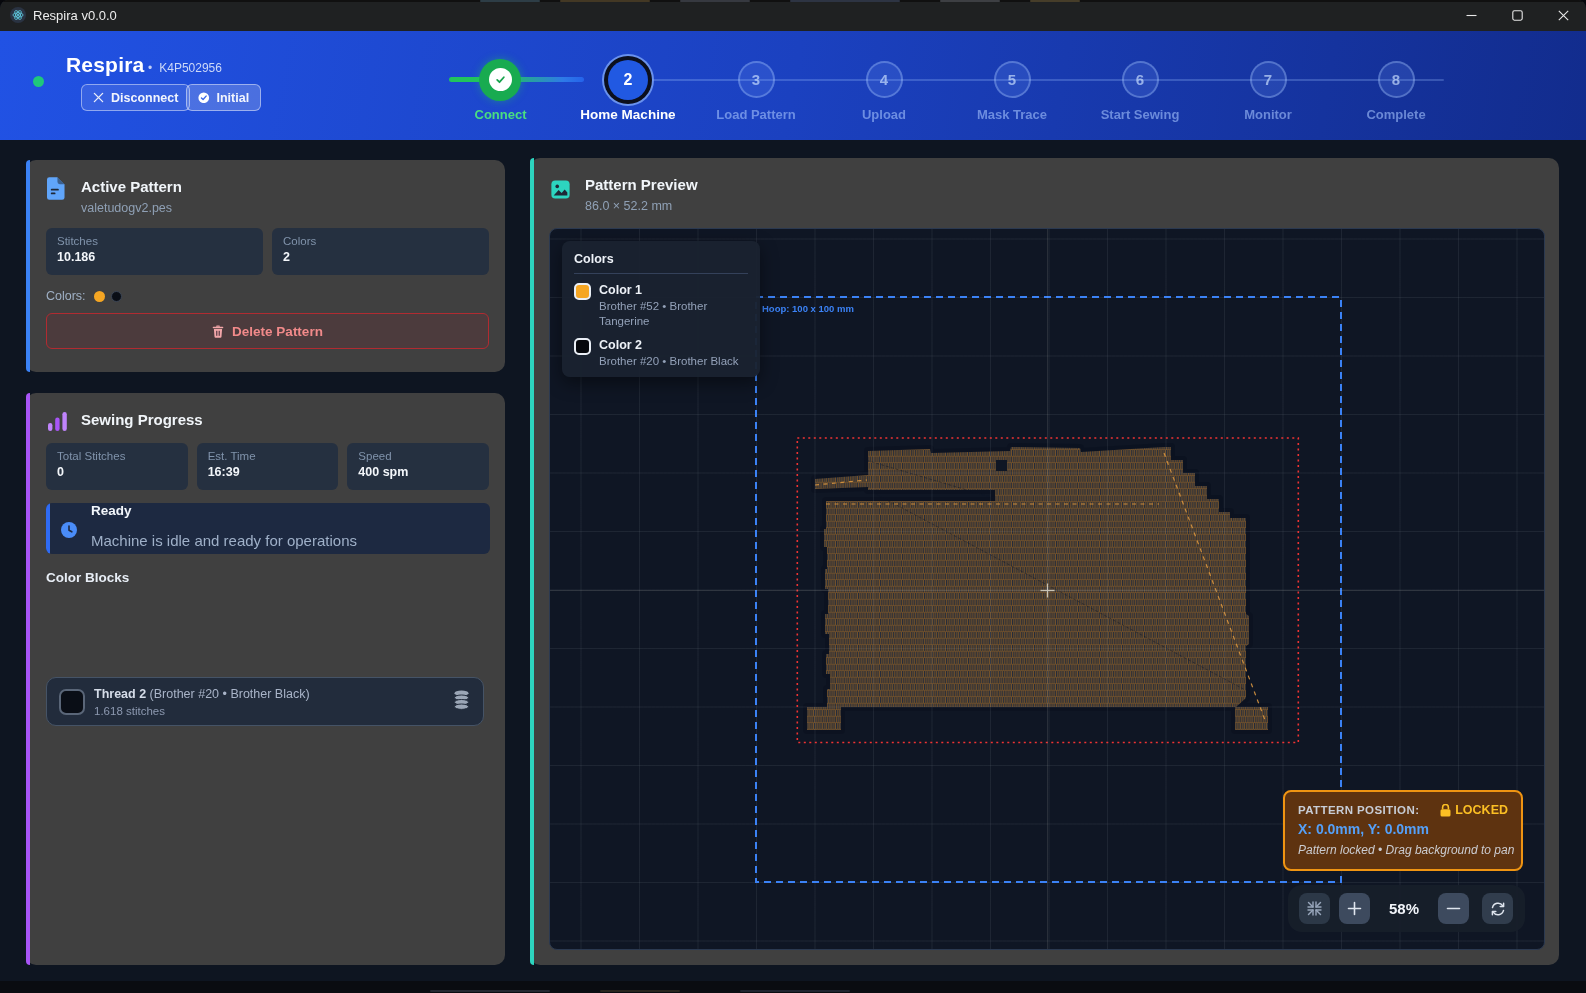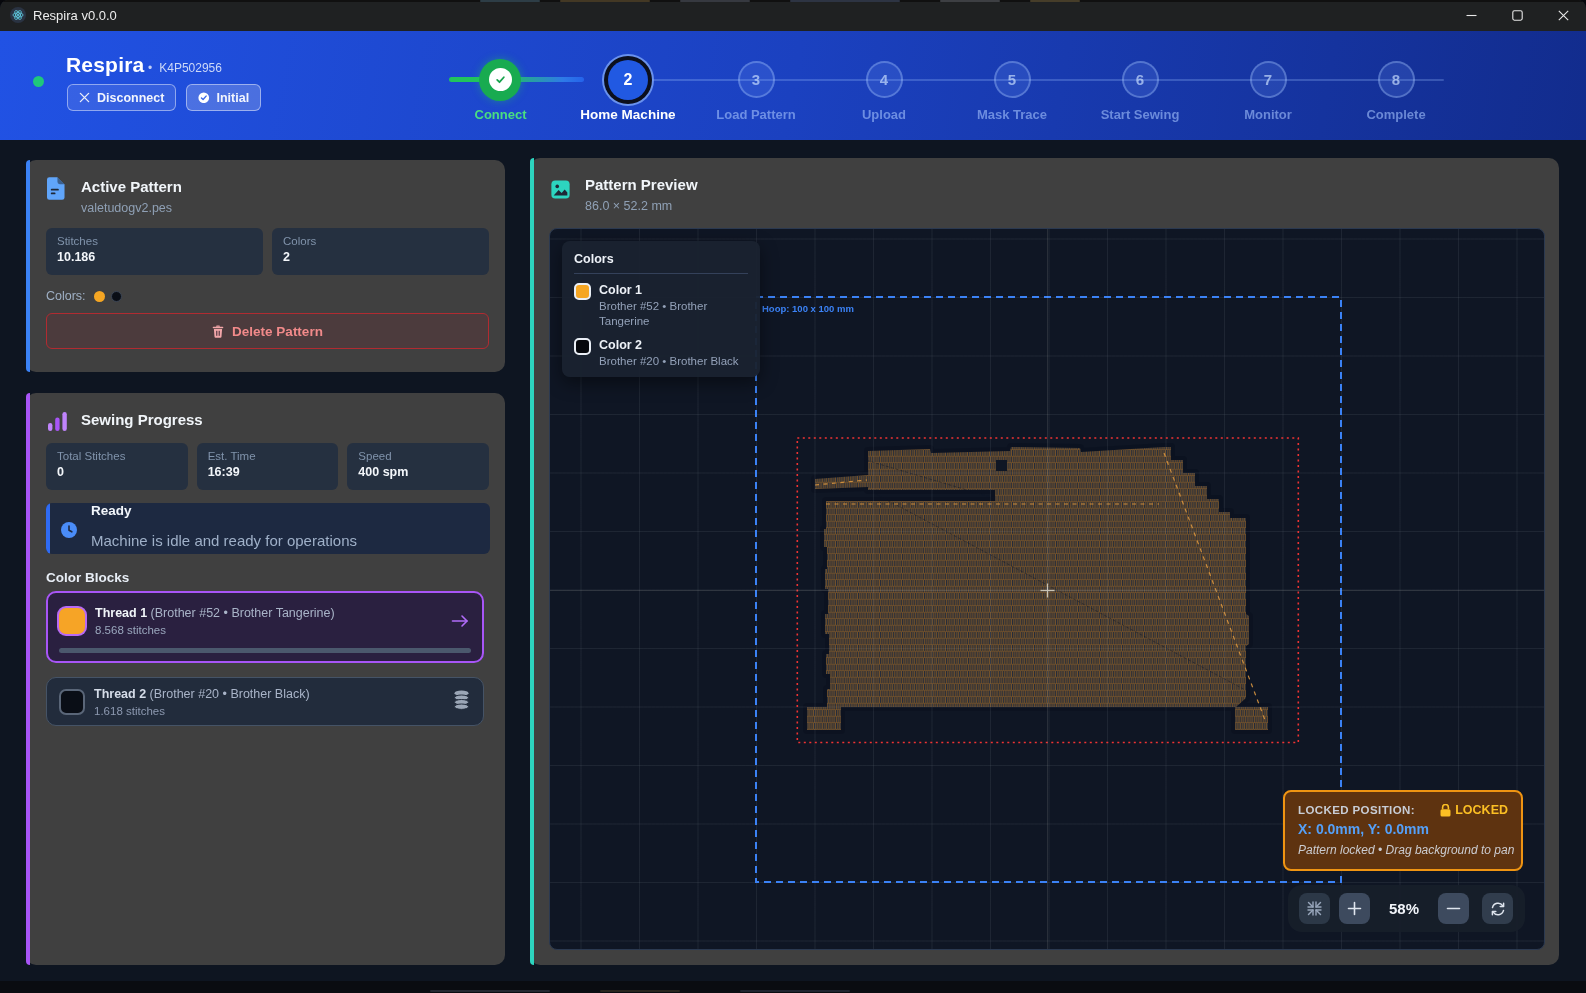--- a/index.html
+++ b/index.html
@@ -22,21 +22,21 @@
     background:linear-gradient(100deg, #2152e4 0%, #1b41c0 50%, #122c8d 100%); }
   .hdr-dot { position:absolute; left:33px; top:45px; width:11px; height:11px; border-radius:50%;
     background:#1fc77c; }
   .hdr-app { position:absolute; left:66px; top:22px; font-size:21px; font-weight:bold; color:#ffffff;
     letter-spacing:0.2px; }
   .hdr-serial { position:absolute; left:148px; top:30px; font-size:12px; color:#ccd8f8; }
   .hdr-serial .sep { margin-right:7px; color:#bfcdf5; }
   .hdr-btn { position:absolute; top:53px; height:27px; border-radius:6px;
     border:1px solid rgba(255,255,255,0.45); display:flex; align-items:center; gap:7px;
     padding:0 11px; color:#f2f5fd; font-size:12.5px; font-weight:bold; }
-  .hdr-btn.disconnect { left:67px; background:rgba(255,255,255,0.10); }
+  .hdr-btn.disconnect { left:81px; background:rgba(255,255,255,0.10); }
   .hdr-btn.initial { left:186px; background:rgba(255,255,255,0.20); }
 
   
   .stepper { position:absolute; left:0; top:31px; width:100%; height:109px; }
   .seg { position:absolute; border-radius:3px; }
   .step-circle { position:absolute; border-radius:50%; display:flex; align-items:center;
     justify-content:center; }
   .step-circle.done { width:42px; height:42px; background:#18ab50;
     box-shadow:0 0 9px rgba(34,197,94,0.42); }
   .done-inner { width:23px; height:23px; border-radius:50%; background:#ffffff;
@@ -326,30 +326,20 @@
       <div class="ready-box">
         <svg style="position:absolute; left:15px; top:19px;" width="16" height="16" viewBox="0 0 17 17">
           <circle cx="8.5" cy="8.5" r="8.5" fill="#4a8cf8"></circle>
           <path d="M8.5 4.2 V8.7 L11.5 10.4" stroke="#1d2941" stroke-width="1.7" fill="none" stroke-linecap="round" stroke-linejoin="round"></path>
         </svg>
         <div class="ready-title">Ready</div>
         <div class="ready-desc">Machine is idle and ready for operations</div>
       </div>
       <div class="cb-label">Color Blocks</div>
 
-      <div class="thread t1">
-        <div class="swatch"></div>
-        <div class="thread-line1"><b>Thread 1</b><span> (Brother #52 • Brother Tangerine)</span></div>
-        <div class="thread-line2">8.568 stitches</div>
-        <svg class="arrow" width="20" height="16" viewBox="0 0 20 16" fill="none" stroke="#b16cf9" stroke-width="1.6" stroke-linecap="round" stroke-linejoin="round">
-          <path d="M2.5 8 H17"></path>
-            <path d="M12 3 L17 8 L12 13"></path>
-        </svg>
-        <div class="progress"></div>
-      </div>
 
       <div class="thread t2">
         <div class="swatch"></div>
         <div class="thread-line1"><b>Thread 2</b><span> (Brother #20 • Brother Black)</span></div>
         <div class="thread-line2">1.618 stitches</div>
         <svg class="dbicon" width="17" height="20" viewBox="0 0 17 20">
           <ellipse cx="8.5" cy="3.2" rx="7" ry="2.7" fill="#9ba6b6"></ellipse>
           <ellipse cx="8.5" cy="7.7" rx="7" ry="2.7" fill="#9ba6b6" stroke="#222c3c" stroke-width="1"></ellipse>
           <ellipse cx="8.5" cy="12.2" rx="7" ry="2.7" fill="#9ba6b6" stroke="#222c3c" stroke-width="1"></ellipse>
           <ellipse cx="8.5" cy="16.7" rx="7" ry="2.7" fill="#9ba6b6" stroke="#222c3c" stroke-width="1"></ellipse>
@@ -434,21 +424,21 @@
           </div>
           <div class="co-entry">
             <span class="co-swatch" style="background:#05070c;"></span>
             <div class="co-name">Color 2</div>
             <div class="co-desc">Brother #20 • Brother Black</div>
           </div>
         </div>
 
         <div class="pos-overlay">
           <div class="pos-line1">
-            <span class="pos-label">LOCKED POSITION:</span>
+            <span class="pos-label">PATTERN POSITION:</span>
             <span class="pos-locked">
               <svg width="11" height="13" viewBox="0 0 11 13">
                 <rect x="0.5" y="5.2" width="10" height="7.3" rx="1.6" fill="#fbbf24"></rect>
                 <path d="M2.6 5.2 V3.4 A2.9 2.9 0 0 1 8.4 3.4 V5.2" fill="none" stroke="#fbbf24" stroke-width="1.6"></path>
               </svg>
               <span>LOCKED</span>
             </span>
           </div>
           <div class="pos-coords">X: 0.0mm, Y: 0.0mm</div>
           <div class="pos-hint">Pattern locked • Drag background to pan</div>

